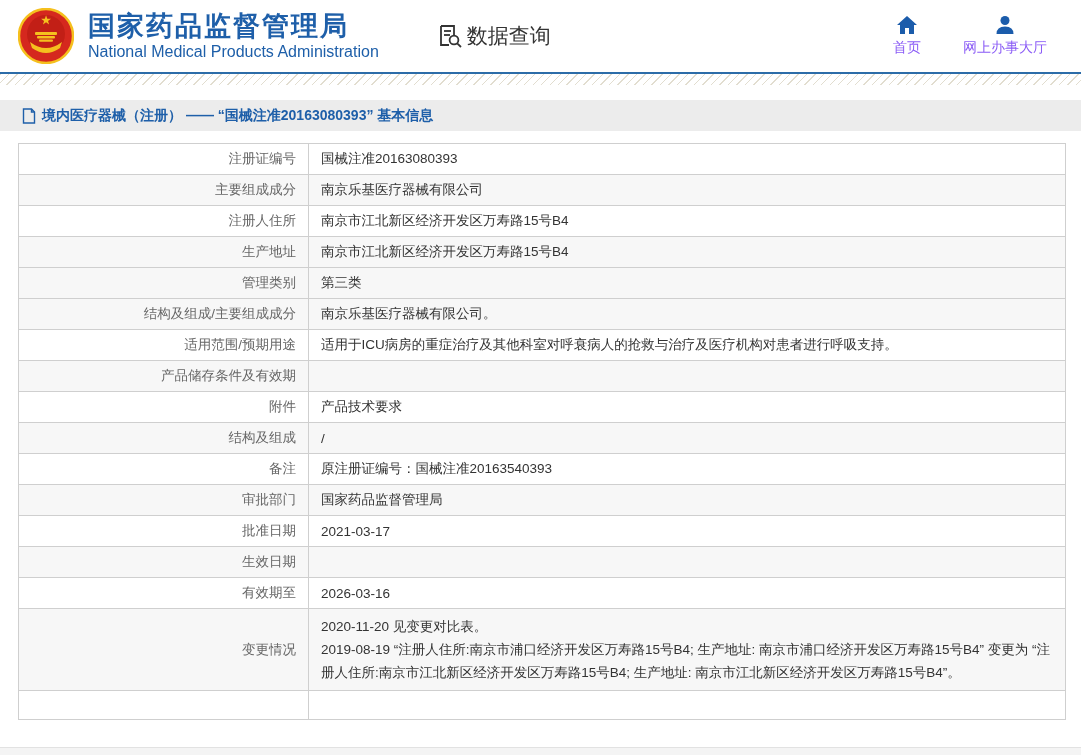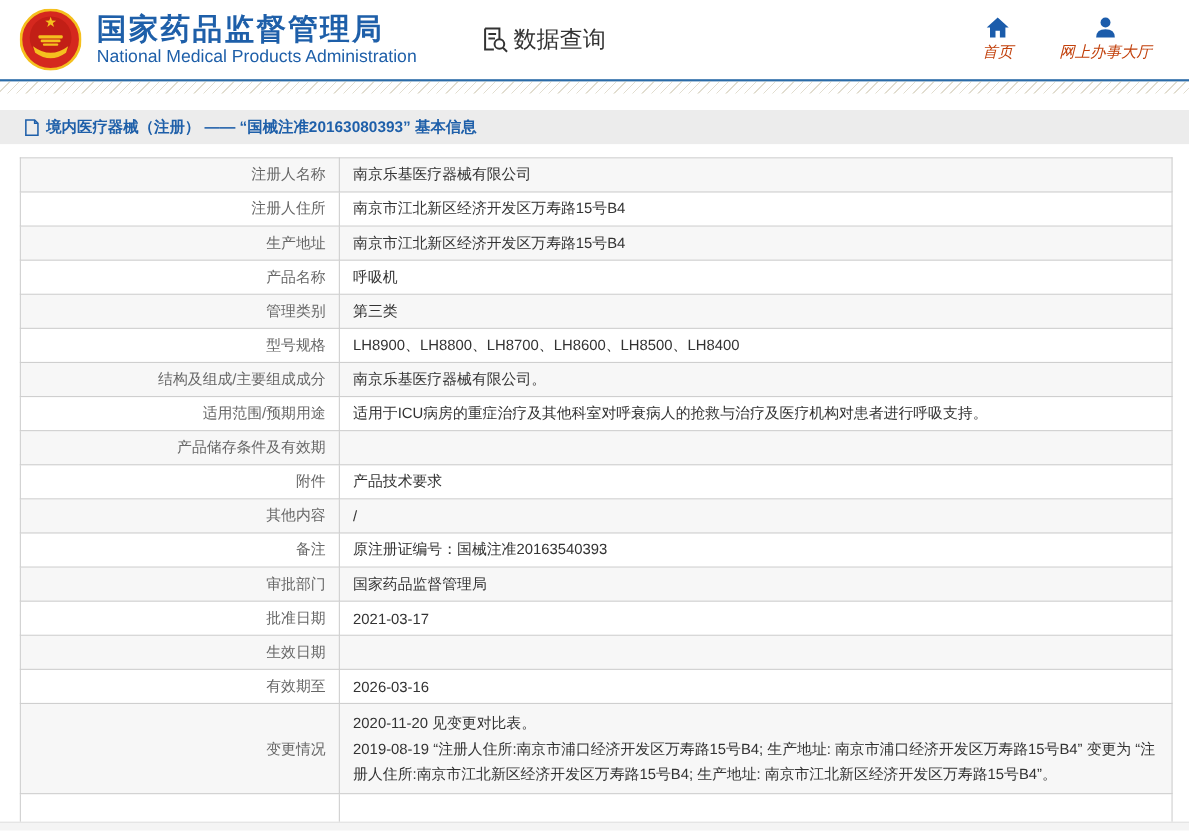--- a/index.html
+++ b/index.html
@@ -10,21 +10,21 @@
   .header { height:72px; display:flex; align-items:center; padding:0 34px 0 18px; background:#fff; }
   .emblem { width:56px; height:56px; flex:0 0 56px; }
   .brand { margin-left:14px; }
   .brand-cn { font-size:27px; font-weight:bold; color:#1e5fa9; letter-spacing:2px; line-height:30px; }
   .brand-en { font-size:16px; color:#1e5fa9; margin-top:2px; }
   .dataquery { display:flex; align-items:center; margin-left:58px; color:#333; }
   .dataquery .dq-label { font-size:21px; color:#333; margin-left:4px; }
   .header-spacer { flex:1; }
   .nav { display:flex; gap:42px; }
   .nav-item { display:flex; flex-direction:column; align-items:center; cursor:pointer; }
-  .nav-item .nav-label { font-size:14px; color:#c2410c; margin-top:4px;font-style:italic; }
+  .nav-item .nav-label { font-size:14px; color:#8b5cf6; margin-top:4px; }
 
   
   .blue-line { height:2px; background:#2c6ca8; }
   .hatch { height:11px;
     background:repeating-linear-gradient(135deg, rgba(190,180,150,0.45) 0 1px, transparent 1px 6px); }
 
   
   .crumbbar { margin-top:15px; height:31px; background:#ececec; display:flex; align-items:center; padding:0 22px; }
   .crumb-text { font-size:14px; color:#1e5fa9; font-weight:bold; margin-left:6px; }
 
@@ -110,62 +110,58 @@
       <path d="M1.5 1 h8 l3 3 v11 h-11 Z"></path>
       <path d="M9.5 1 v3 h3"></path>
     </svg>
   </span>
   <span class="crumb-text">境内医疗器械（注册） —— “国械注准20163080393” 基本信息</span>
 </div>
 
 <div class="tablewrap">
   <table class="info">
     <tbody>
+        <tr>
+          <td class="label-cell"><span>注册证编号</span></td>
+          <td class="value-cell">国械注准20163080393</td>
+        </tr>
         <tr class="alt">
-          <td class="label-cell"><span>注册人名称</span></td>
+          <td class="label-cell"><span>主要组成成分</span></td>
           <td class="value-cell">南京乐基医疗器械有限公司</td>
         </tr>
         <tr>
           <td class="label-cell"><span>注册人住所</span></td>
           <td class="value-cell">南京市江北新区经济开发区万寿路15号B4</td>
         </tr>
         <tr class="alt">
           <td class="label-cell"><span>生产地址</span></td>
           <td class="value-cell">南京市江北新区经济开发区万寿路15号B4</td>
         </tr>
-        <tr>
-          <td class="label-cell"><span>产品名称</span></td>
-          <td class="value-cell">呼吸机</td>
-        </tr>
         <tr class="alt">
           <td class="label-cell"><span>管理类别</span></td>
           <td class="value-cell">第三类</td>
-        </tr>
-        <tr>
-          <td class="label-cell"><span>型号规格</span></td>
-          <td class="value-cell">LH8900、LH8800、LH8700、LH8600、LH8500、LH8400</td>
         </tr>
         <tr class="alt">
           <td class="label-cell"><span>结构及组成/主要组成成分</span></td>
           <td class="value-cell">南京乐基医疗器械有限公司。</td>
         </tr>
         <tr>
           <td class="label-cell"><span>适用范围/预期用途</span></td>
           <td class="value-cell">适用于ICU病房的重症治疗及其他科室对呼衰病人的抢救与治疗及医疗机构对患者进行呼吸支持。</td>
         </tr>
         <tr class="alt">
           <td class="label-cell"><span>产品储存条件及有效期</span></td>
           <td class="value-cell"></td>
         </tr>
         <tr>
           <td class="label-cell"><span>附件</span></td>
           <td class="value-cell">产品技术要求</td>
         </tr>
         <tr class="alt">
-          <td class="label-cell"><span>其他内容</span></td>
+          <td class="label-cell"><span>结构及组成</span></td>
           <td class="value-cell">/</td>
         </tr>
         <tr>
           <td class="label-cell"><span>备注</span></td>
           <td class="value-cell">原注册证编号：国械注准20163540393</td>
         </tr>
         <tr class="alt">
           <td class="label-cell"><span>审批部门</span></td>
           <td class="value-cell">国家药品监督管理局</td>
         </tr>

